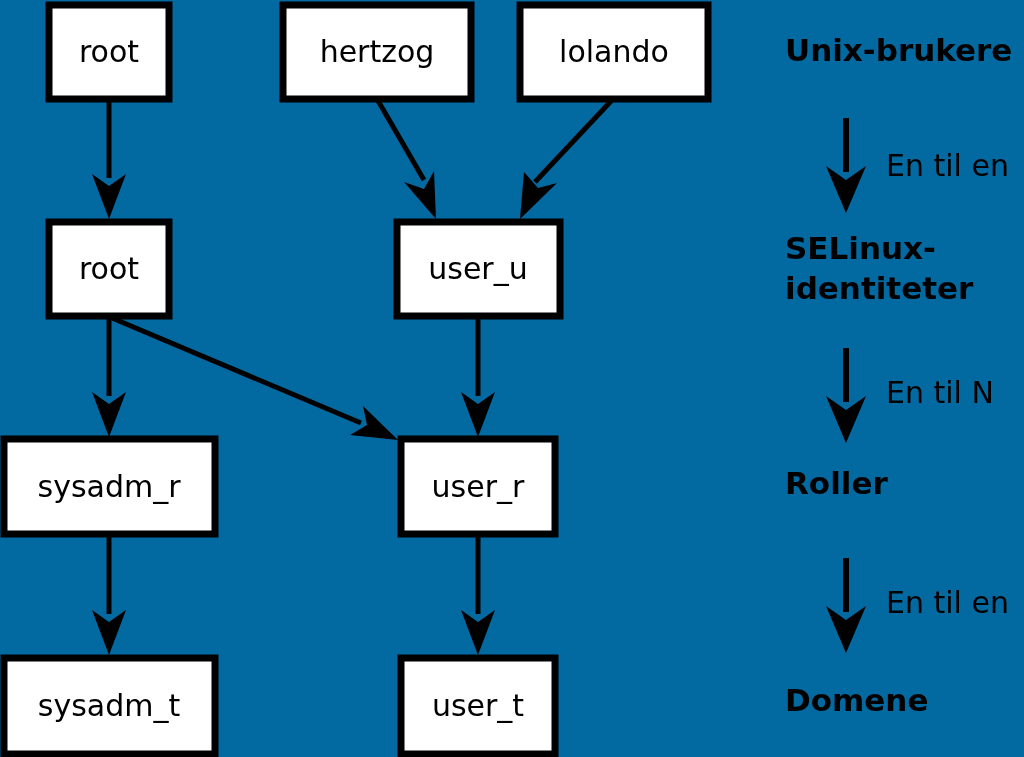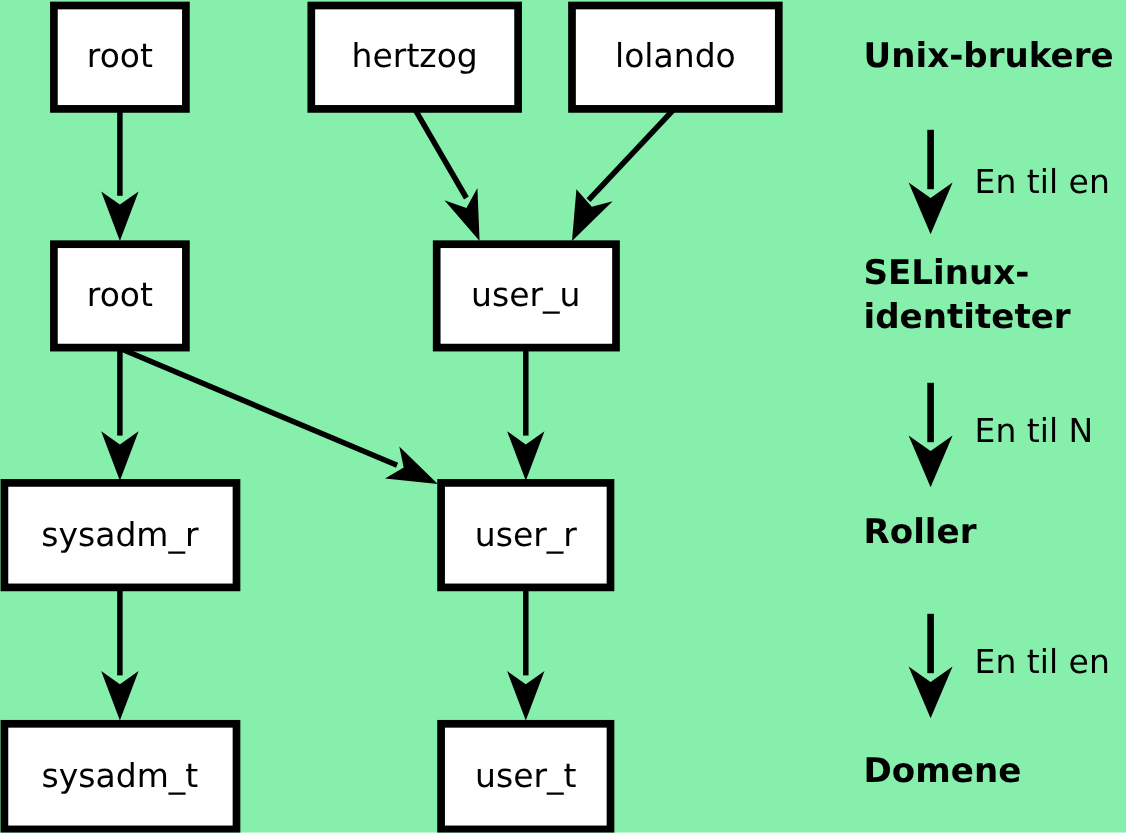--- a/index.html
+++ b/index.html
@@ -10,21 +10,21 @@
   body {
     width: 1024px;
     height: 757px;
     overflow: hidden;
     font-family: "DejaVu Sans", sans-serif;
   }
   #diagram-root {
     position: relative;
     width: 1024px;
     height: 757px;
-    background: #86efac;
+    background: #0369a1;
   }
   svg#diagram-svg {
     display: block;
     width: 1024px;
     height: 757px;
   }
   .node-box {
     fill: #ffffff;
     stroke: #000000;
     stroke-width: 7;

